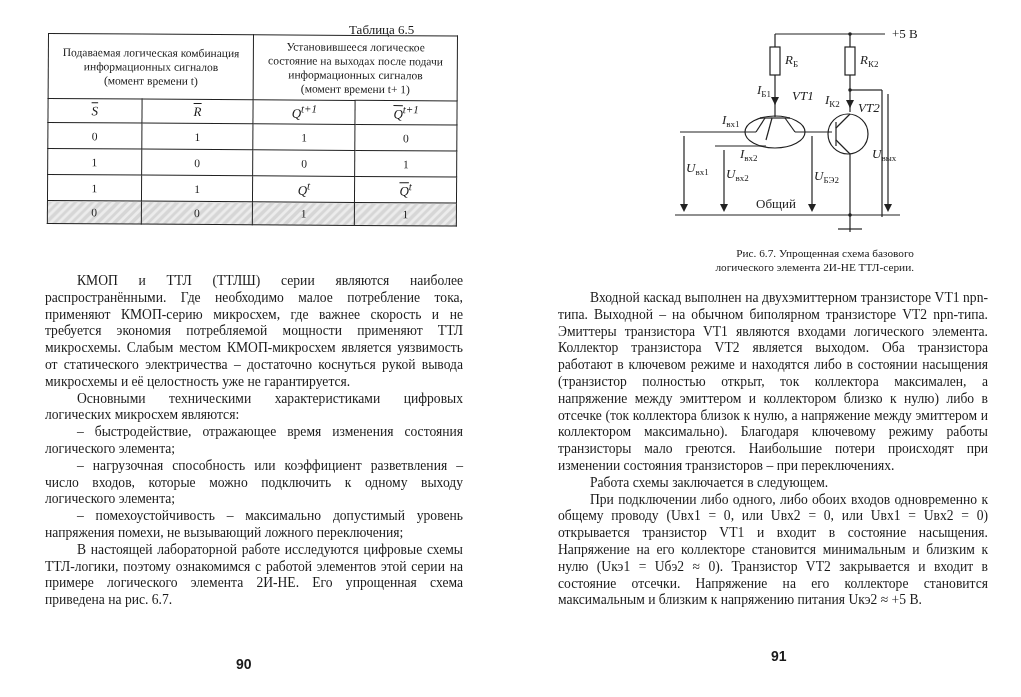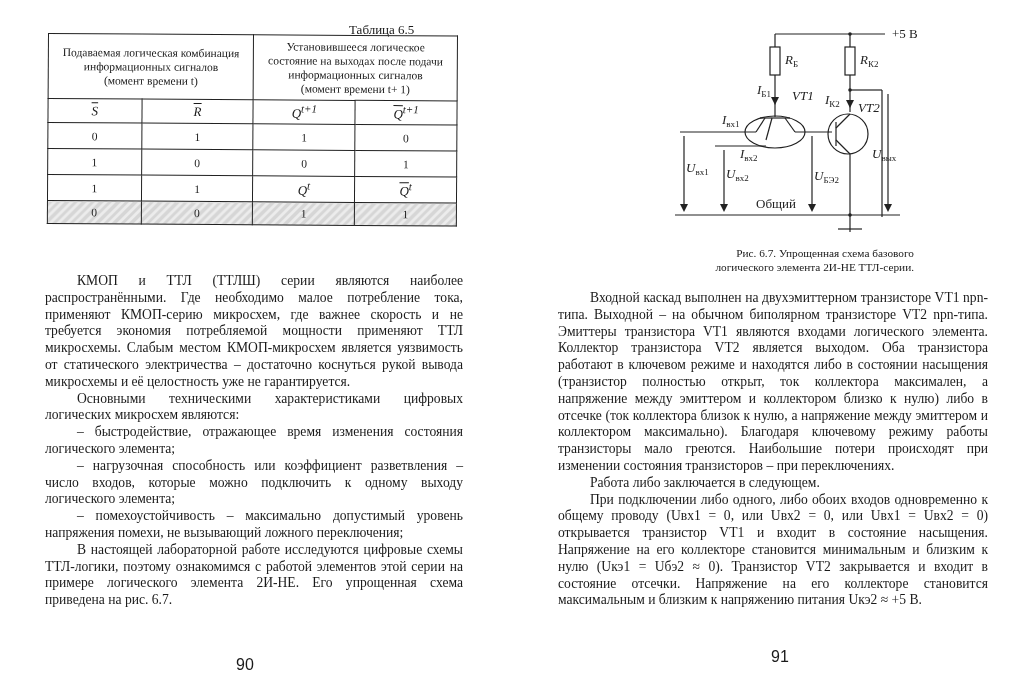--- a/index.html
+++ b/index.html
@@ -22,21 +22,21 @@
     background: repeating-linear-gradient(135deg,#d6d6d6 0 3px,#ececec 3px 6px);
     height:22px; }
   .ovl { text-decoration:overline; }
   sup { font-size:11px; }
 
   
   .para { font-size:13.6px; line-height:16.8px; text-align:justify; margin:0; }
   .indent { text-indent:32px; }
   .left-text { left:45px; top:238px; width:418px;margin-top:35px; }
   .right-text { left:558px; top:290px; width:430px; }
-  .page-num { font-family:"Liberation Sans",sans-serif; font-size:16px; }
+  .page-num { font-family:"Liberation Sans",sans-serif; font-size:14px;font-weight:bold; }
 
   .fig-caption { left:634px; top:246px; width:280px; text-align:right; font-size:11.3px; line-height:14px; }
 </style>
 </head>
 <body>
 
 <div class="page page-left">
   <div class="abs tbl-caption">Таблица 6.5</div>
 
   <table class="truth">
@@ -167,17 +167,17 @@
   </g>
 </svg>
 
 <div class="abs fig-caption">
   <div>Рис. 6.7. Упрощенная схема базового</div>
   <div>логического элемента 2И-НЕ ТТЛ-серии.</div>
 </div>
 
 <div class="abs right-text">
   <p class="para indent">Входной каскад выполнен на двухэмиттерном транзисторе VT1 npn-типа. Выходной – на обычном биполярном транзисторе VT2 npn-типа. Эмиттеры транзистора VT1 являются входами логического элемента. Коллектор транзистора VT2 является выходом. Оба транзистора работают в ключевом режиме и находятся либо в состоянии насыщения (транзистор полностью открыт, ток коллектора максимален, а напряжение между эмиттером и коллектором близко к нулю) либо в отсечке (ток коллектора близок к нулю, а напряжение между эмиттером и коллектором максимально). Благодаря ключевому режиму работы транзисторы мало греются. Наибольшие потери происходят при изменении состояния транзисторов – при переключениях.</p>
-  <p class="para indent">Работа либо заключается в следующем.</p>
+  <p class="para indent">Работа схемы заключается в следующем.</p>
   <p class="para indent">При подключении либо одного, либо обоих входов одновременно к общему проводу (Uвх1 = 0, или Uвх2 = 0, или Uвх1 = Uвх2 = 0) открывается транзистор VT1 и входит в состояние насыщения. Напряжение на его коллекторе становится минимальным и близким к нулю (Uкэ1 = Uбэ2 ≈ 0). Транзистор VT2 закрывается и входит в состояние отсечки. Напряжение на его коллекторе становится максимальным и близким к напряжению питания Uкэ2 ≈ +5 В.</p>
 </div>
 
 <div class="abs page-num" style="left:771px;top:648px;">91</div>
 
 </body></html>

